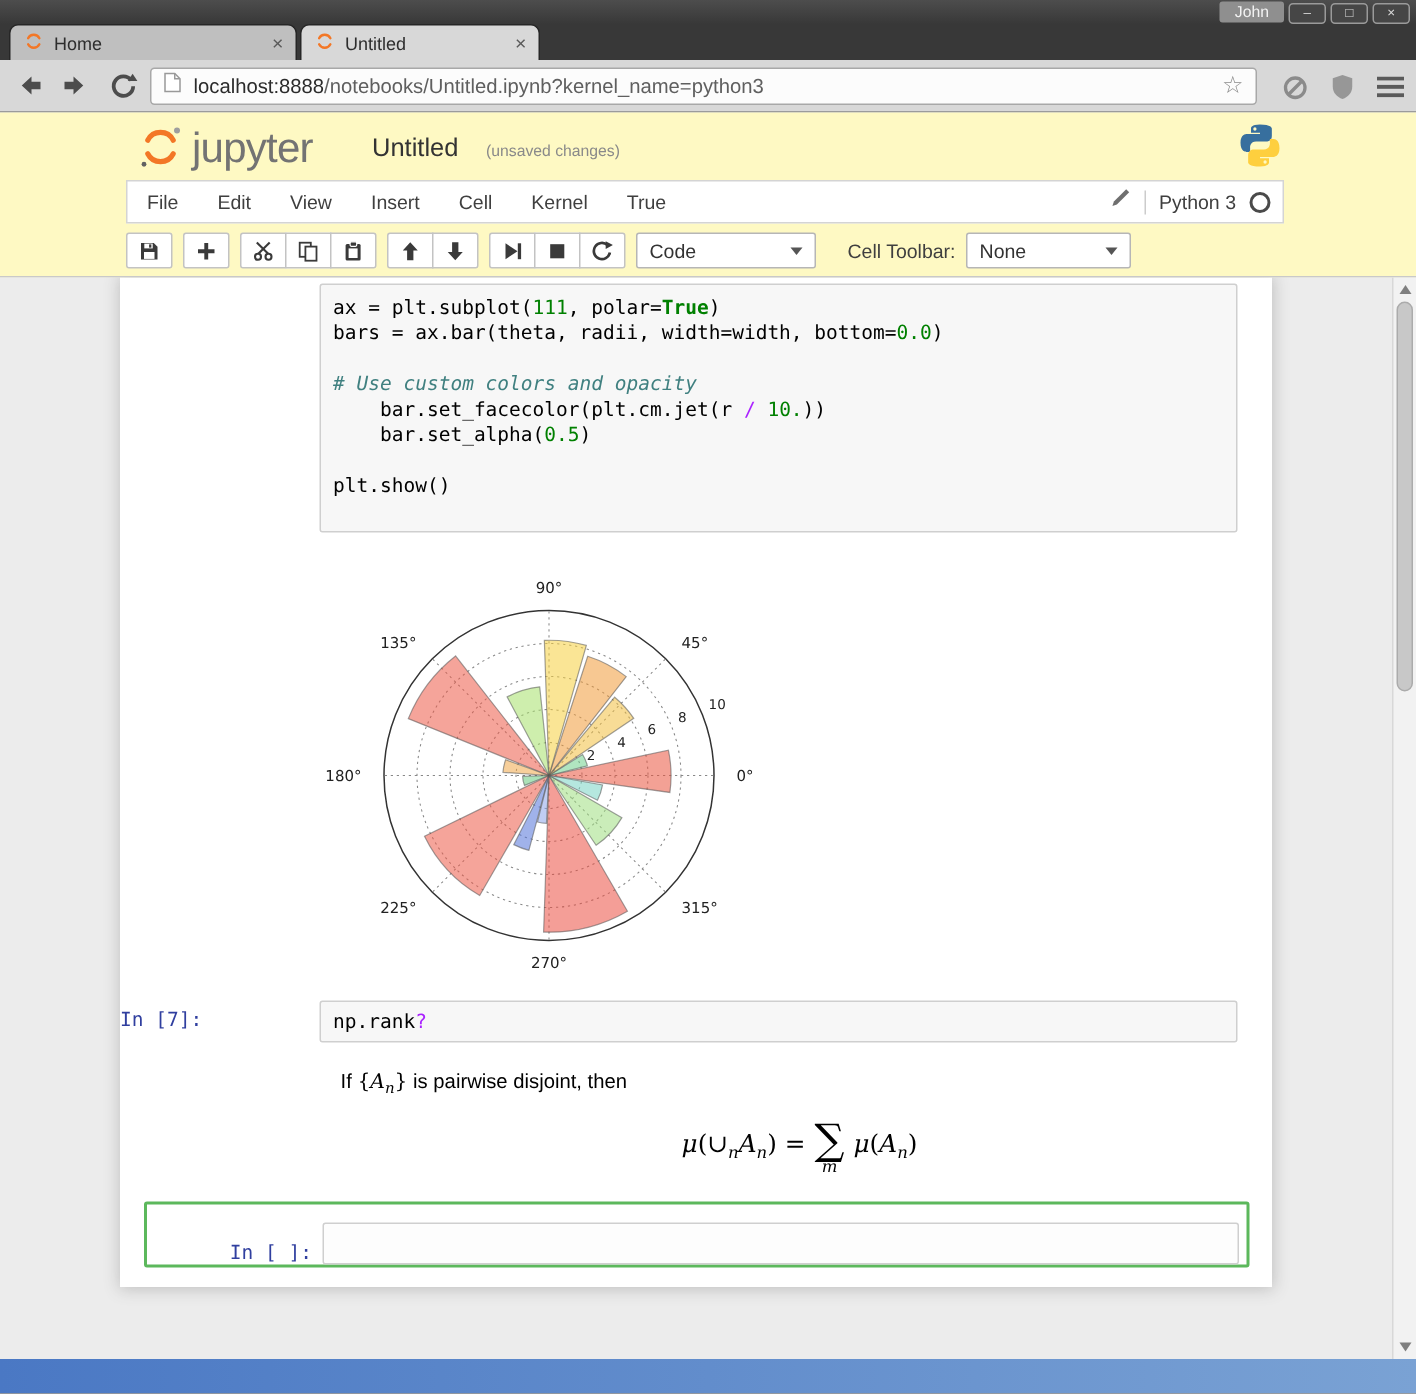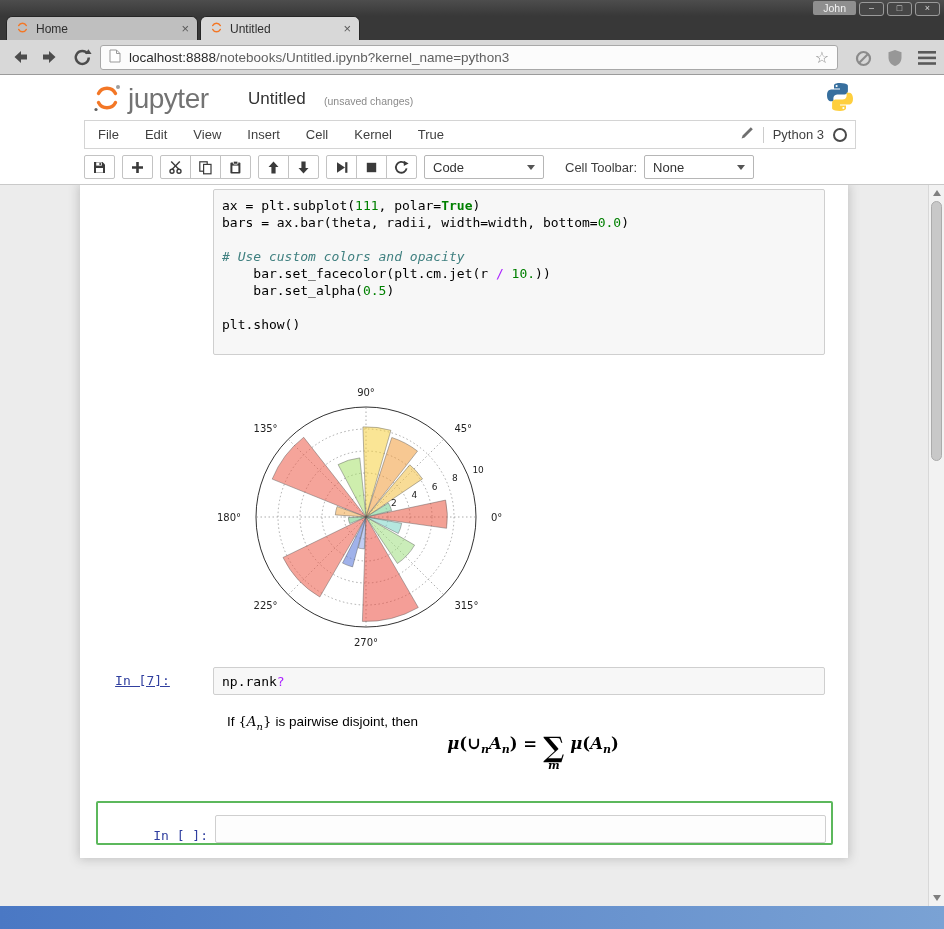--- a/index.html
+++ b/index.html
@@ -31,21 +31,21 @@
   .nav-back{left:10px;} .nav-fwd{left:40px;} .nav-reload{left:72px;}
   .omnibox{position:absolute;left:100px;top:5px;width:738px;height:25px;background:#fcfcfc;
            border:1px solid #a8a8a8;border-radius:3px;display:flex;align-items:center;
            padding:0 8px;box-sizing:border-box;}
   .url{flex:1;font-size:13.5px;margin-left:8px;white-space:nowrap;overflow:hidden;}
   .url-host{color:#2b2b2b;} .url-path{color:#5f5f5f;}
   .omni-star{color:#8b8b8b;font-size:16px;line-height:16px;}
   .chrome-icons{position:absolute;right:8px;top:9px;display:flex;gap:15px;align-items:center;}
 
   
-  .jp-chrome{position:absolute;left:0;top:75px;width:100%;height:110px;background:#ffffff;
+  .jp-chrome{position:absolute;left:0;top:75px;width:100%;height:110px;background:#fef9c3;
              border-bottom:1px solid #c9c9c9;box-sizing:border-box;}
   .jp-logo{position:absolute;left:90px;top:6px;display:flex;align-items:flex-end;}
   .brand-text{font-size:28px;color:#737373;letter-spacing:-0.5px;margin-left:4px;line-height:33px;}
   .nb-title{position:absolute;left:248px;top:14px;font-size:17px;color:#333;}
   .autosave{position:absolute;left:324px;top:20px;font-size:10.5px;color:#8a8a8a;}
   .py-logo{position:absolute;right:88px;top:6px;}
 
   .menubar{position:absolute;left:84px;top:45px;width:772px;height:29px;border:1px solid #d4d4d4;
            box-sizing:border-box;display:flex;align-items:center;background:#fff;}
   .menu-item{padding:0 13px;font-size:13px;color:#3f3f3f;line-height:27px;cursor:default;}
@@ -83,33 +83,33 @@
   .tk-num{color:#008000;}
   .tk-kw{color:#008000;font-weight:bold;}
   .tk-builtin{color:#008000;}
   .tk-comment{color:#408080;font-style:italic;}
   .tk-op{color:#aa22ff;}
 
   .plot{position:absolute;left:136px;top:200px;width:300px;height:272px;}
   .plot svg text{font-family:"DejaVu Sans",sans-serif;}
 
   .in7{position:absolute;left:0;top:482px;width:100%;height:30px;}
-  .prompt{position:absolute;left:0;top:0;width:125px;text-align:center;
+  .prompt{position:absolute;left:0;top:0;width:125px;text-align:left;
           font-family:"DejaVu Sans Mono",monospace;font-size:13px;line-height:28px;color:#303f9f;
-          white-space:pre;text-decoration:underline;}
+          white-space:pre;}
   .in7-box{position:absolute;left:133px;top:0;width:612px;height:28px;box-sizing:border-box;
            background:#f7f7f7;border:1px solid #cfcfcf;border-radius:2px;padding:5px 8px;
            font-family:"DejaVu Sans Mono",monospace;}
 
   .md-cell{position:absolute;left:147px;top:528px;width:612px;color:#000;}
   .md-text{font-size:13.5px;margin:0;}
   .math{font-family:"DejaVu Serif",serif;}
   .math sub{font-size:10px;font-style:italic;}
-  .equation{margin-top:2px;display:flex;justify-content:center;
-            font-family:"DejaVu Serif",serif;font-size:16.5px;font-weight:bold;}
+  .equation{margin-top:14px;display:flex;justify-content:center;align-items:center;
+            font-family:"DejaVu Serif",serif;font-size:16.5px;}
   .eq-chunk{white-space:pre;}
   .eq-it{font-style:italic;}
   .eq-sub{font-size:11px;font-style:italic;}
   .sum-wrap{display:inline-flex;flex-direction:column;align-items:center;margin:0 6px;}
   .sum-op{font-size:28px;line-height:27px;}
   .sum-under{font-size:11px;font-style:italic;line-height:10px;}
 
   .empty-cell{position:absolute;left:16px;top:616px;width:737px;height:44px;box-sizing:border-box;
               border:2px solid #5cb85c;border-radius:2px;background:#fff;display:flex;align-items:flex-end;}
   .empty-prompt{width:110px;text-align:right;font-family:"DejaVu Sans Mono",monospace;font-size:13px;

